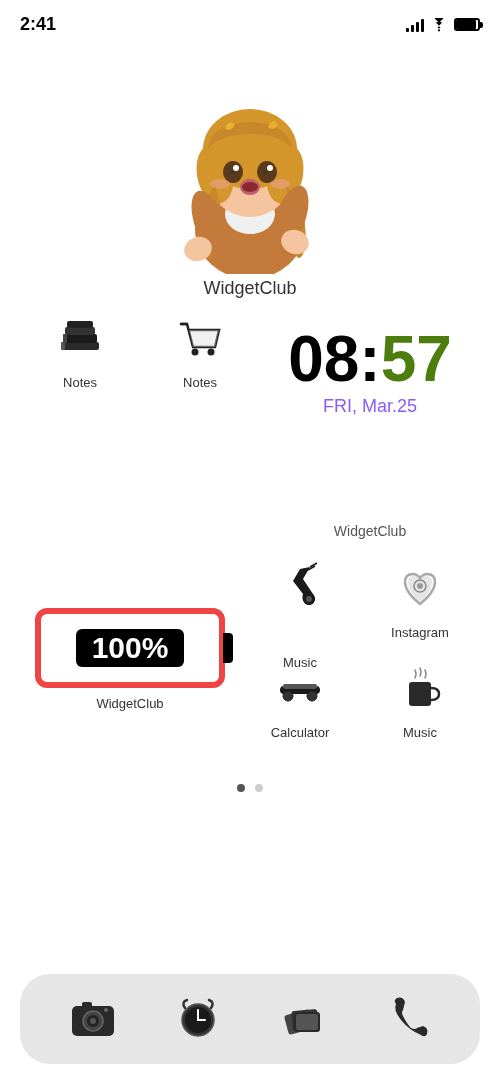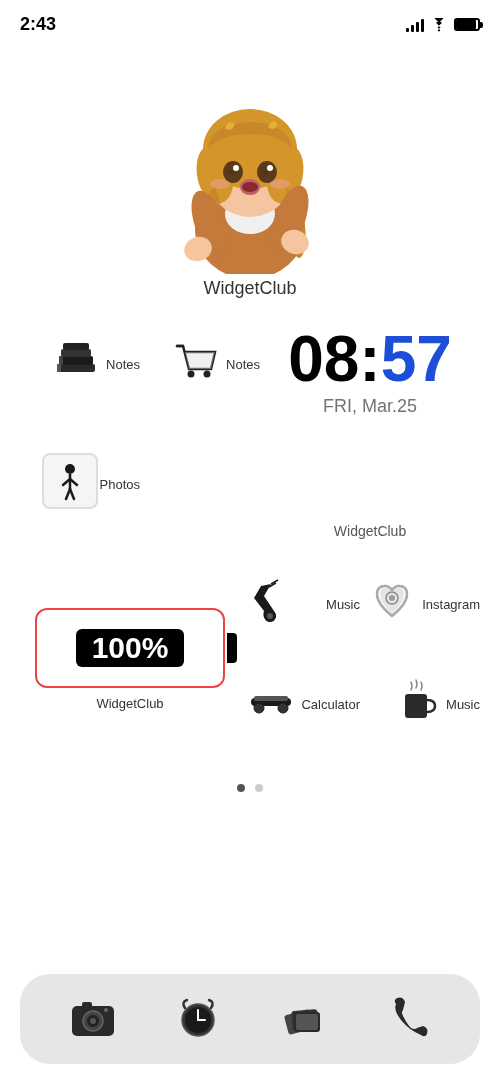--- a/index.html
+++ b/index.html
@@ -115,23 +115,22 @@
 
     .app-grid-left {
       display: grid;
       grid-template-columns: repeat(2, 120px);
       grid-template-rows: repeat(2, 120px);
       gap: 0;
     }
 
     .app-icon-wrapper {
       display: flex;
-      flex-direction: row;
-      align-items: center;
-      justify-content: flex-end;
+      flex-direction: column;
+      align-items: center;
       padding-bottom: 10px;
       width: 120px;
       height: 120px;
     }
 
     .app-icon {
       width: 60px;
       height: 60px;
       display: flex;
       align-items: center;
@@ -178,21 +177,21 @@
       display: flex;
       flex-direction: column;
       align-items: center;
       justify-content: center;
       padding: 10px;
     }
 
     .battery-widget-box {
       width: 190px;
       height: 80px;
-      border: 2px solid #ef4444;
+      border: 6px solid #ef4444;
       border-radius: 12px;
       display: flex;
       align-items: center;
       justify-content: center;
       position: relative;
     }
 
     .battery-widget-box::after {
       content: '';
       position: absolute;
@@ -294,21 +293,21 @@
     
     .clock-colon {
       font-size: 64px;
       font-weight: 700;
     }
   </style>
 </head>
 <body>
 
 <div class="status-bar">
-  <span class="status-time">2:43</span>
+  <span class="status-time">2:41</span>
   <div class="status-icons">
     <div class="signal-bars">
       <div class="signal-bar" style="height:4px"></div>
       <div class="signal-bar" style="height:7px"></div>
       <div class="signal-bar" style="height:10px"></div>
       <div class="signal-bar" style="height:13px"></div>
     </div>
     <svg width="18" height="14" viewBox="0 0 24 18">
       <path d="M12 14l2-2a3 3 0 00-4 0l2 2z" fill="#000"></path>
       <path d="M12 10l4-4a7 7 0 00-8 0l4 4z" fill="#000"></path>
@@ -399,47 +398,31 @@
           <path d="M14 12 L8 12" stroke="#222" stroke-width="2.5" stroke-linecap="round"></path>
           <circle cx="22" cy="40" r="3.5" fill="#222"></circle>
           <circle cx="38" cy="40" r="3.5" fill="#222"></circle>
           <path d="M46 18 L16 18 L20 35 L42 35 Z" fill="#ddd" opacity="0.4"></path>
         </svg>
       </div>
       <span class="app-label">Notes</span>
     </div>
 
 
-    <div class="app-icon-wrapper">
-      <div class="app-icon">
-        <div class="photos-icon">
-          <svg width="44" height="44" viewBox="0 0 44 44">
-
-            <circle cx="22" cy="10" r="5" fill="#1a1a1a"></circle>
-            <line x1="22" y1="15" x2="22" y2="30" stroke="#1a1a1a" stroke-width="2.5"></line>
-            <line x1="22" y1="20" x2="15" y2="26" stroke="#1a1a1a" stroke-width="2.5" stroke-linecap="round"></line>
-            <line x1="22" y1="20" x2="29" y2="26" stroke="#1a1a1a" stroke-width="2.5" stroke-linecap="round"></line>
-            <line x1="22" y1="30" x2="18" y2="40" stroke="#1a1a1a" stroke-width="2.5" stroke-linecap="round"></line>
-            <line x1="22" y1="30" x2="26" y2="40" stroke="#1a1a1a" stroke-width="2.5" stroke-linecap="round"></line>
-          </svg>
-        </div>
-      </div>
-      <span class="app-label">Photos</span>
-    </div>
   </div>
 
   <div style="display:flex; flex-direction:column; width:220px;">
 
     <div class="clock-widget">
       <div style="display:flex; align-items:baseline;">
         <span style="font-size:64px; font-weight:700; color:#000; line-height:1;">08</span>
         <span class="clock-colon" style="font-size:64px; font-weight:700; color:#000;">:</span>
-        <span style="font-size:64px; font-weight:700; color:#1d4ed8; line-height:1;">57</span>
-      </div>
-      <div style="font-size:18px; color:#737373; margin-top:0;">FRI, Mar.25</div>
+        <span style="font-size:64px; font-weight:700; color:#4d7c0f; line-height:1;">57</span>
+      </div>
+      <div style="font-size:18px; color:#8b5cf6; margin-top:0;">FRI, Mar.25</div>
     </div>
 
     <div class="widgetclub-label">
       <span style="font-size:14px; color:#555;">WidgetClub</span>
     </div>
   </div>
 </div>
 
 <div class="widget-section row-flex" style="margin-top:-10px;">
 

